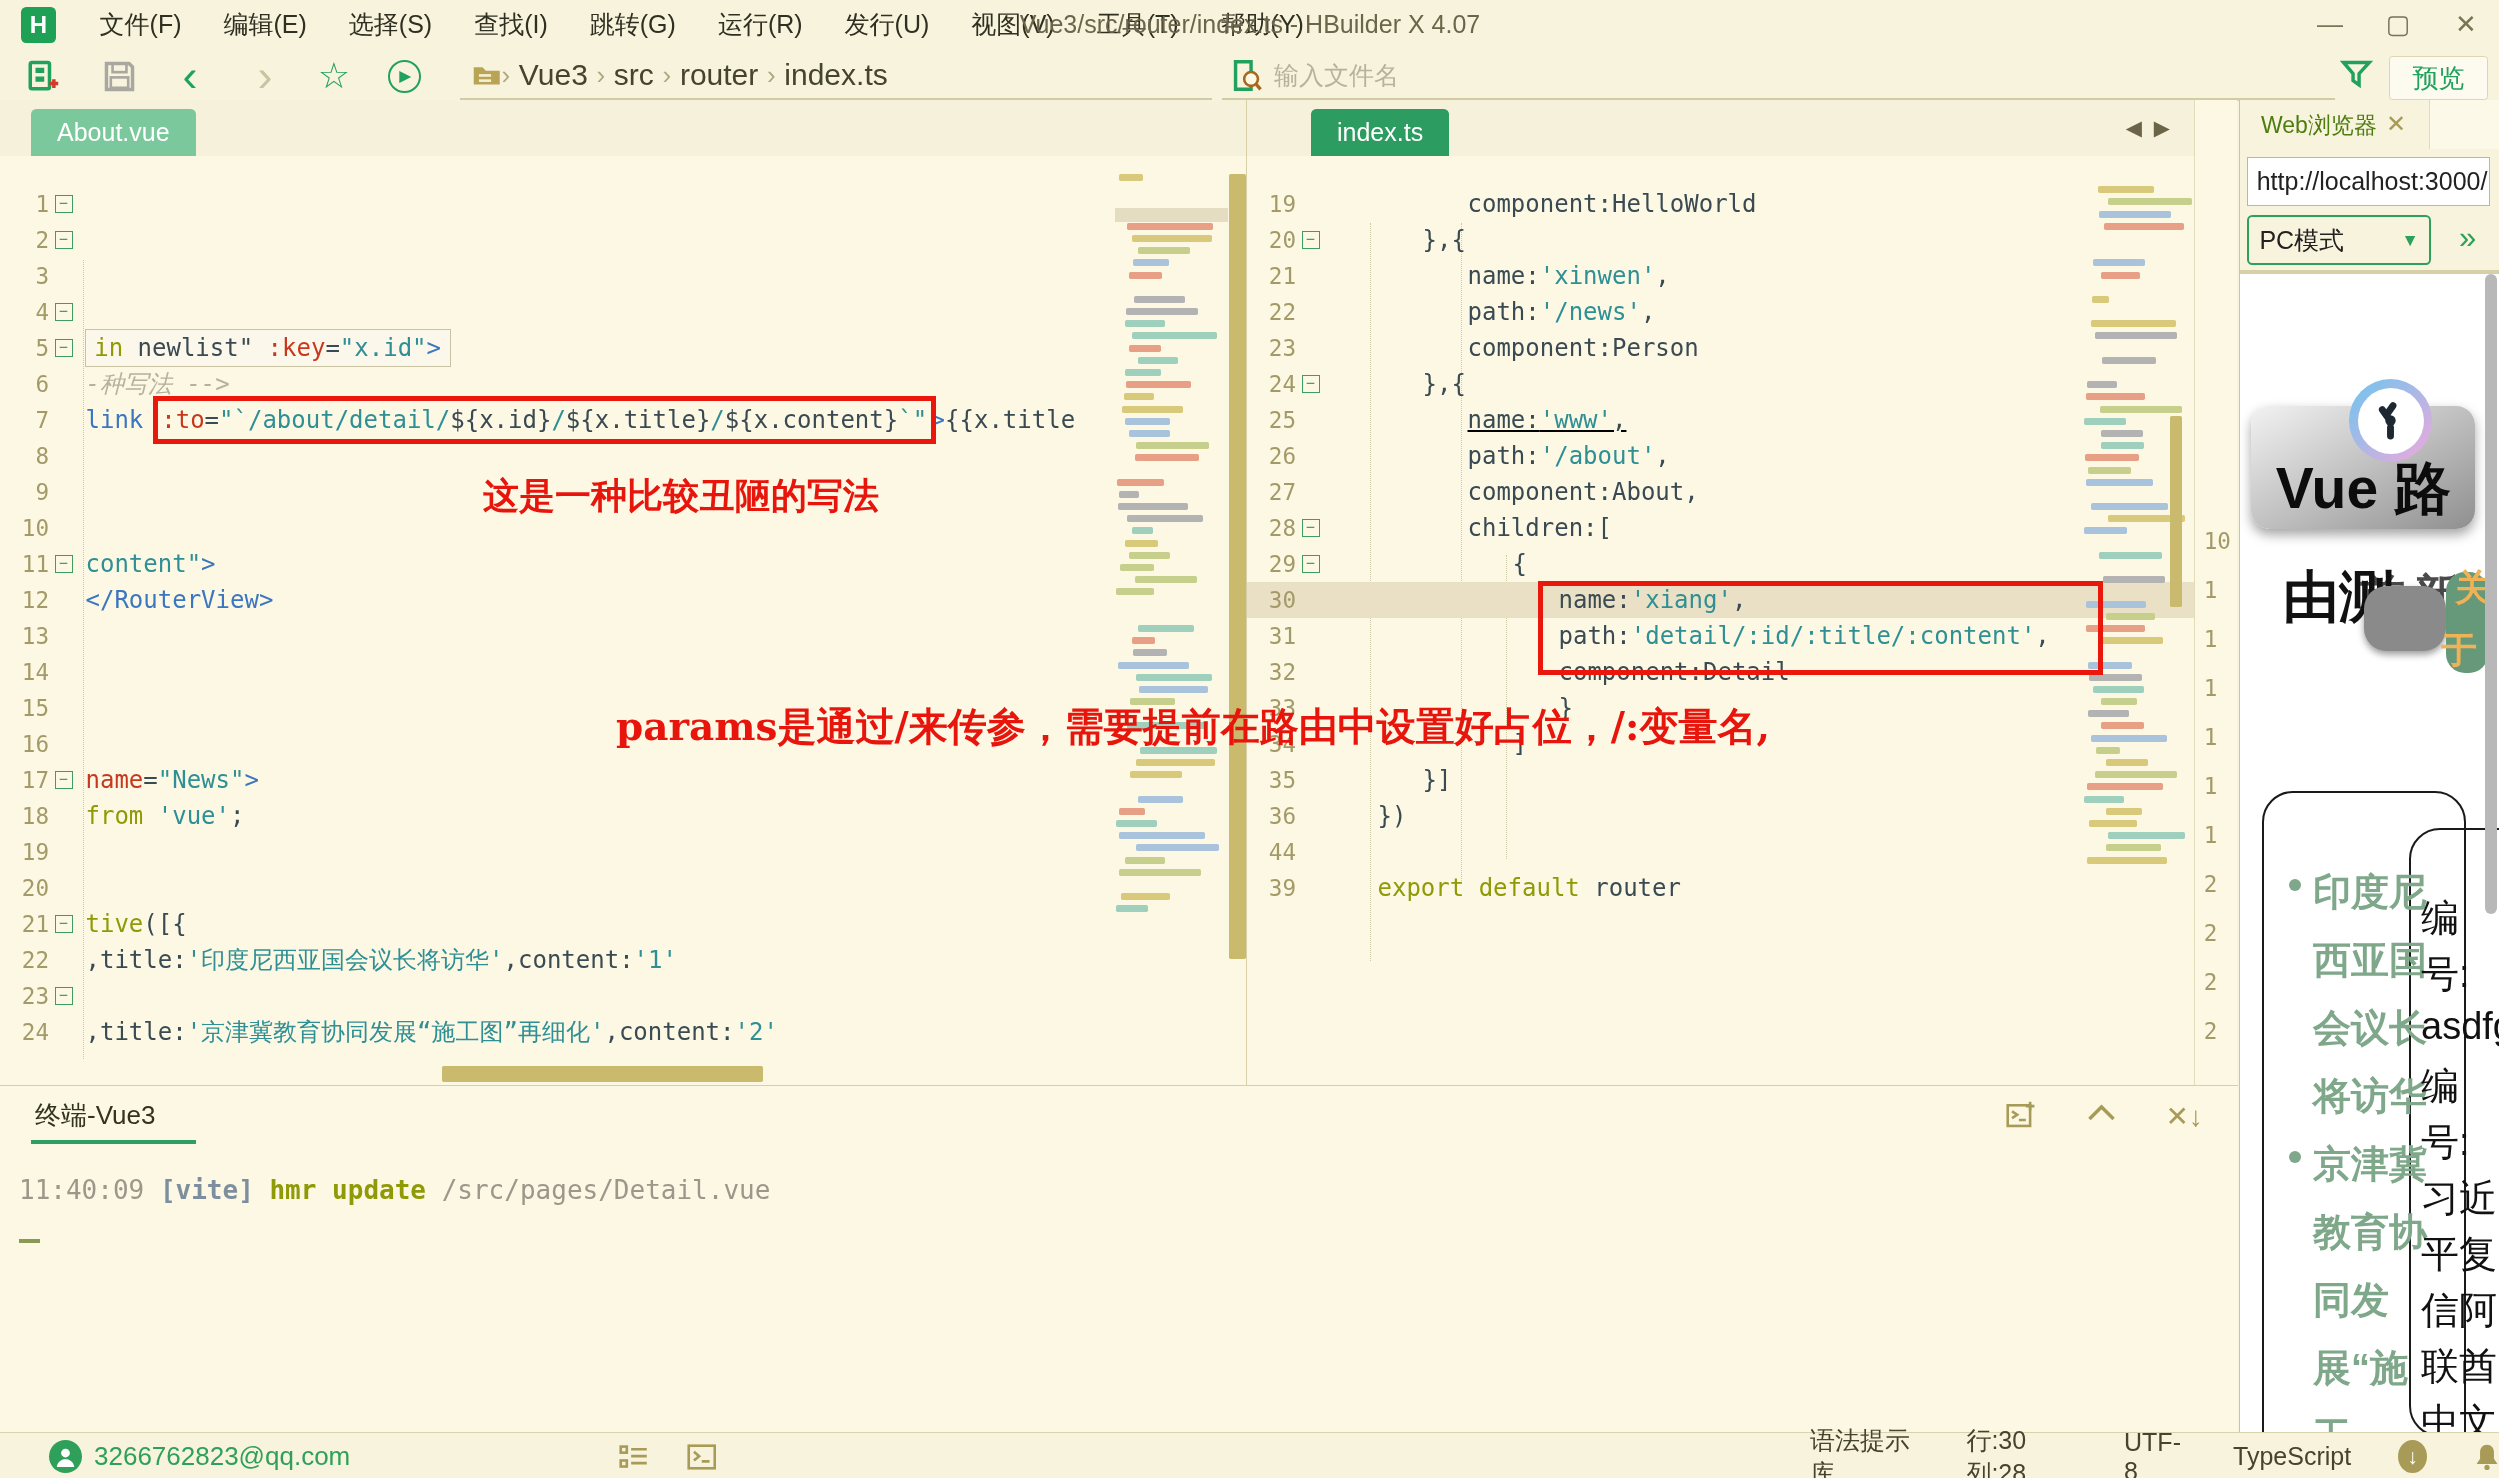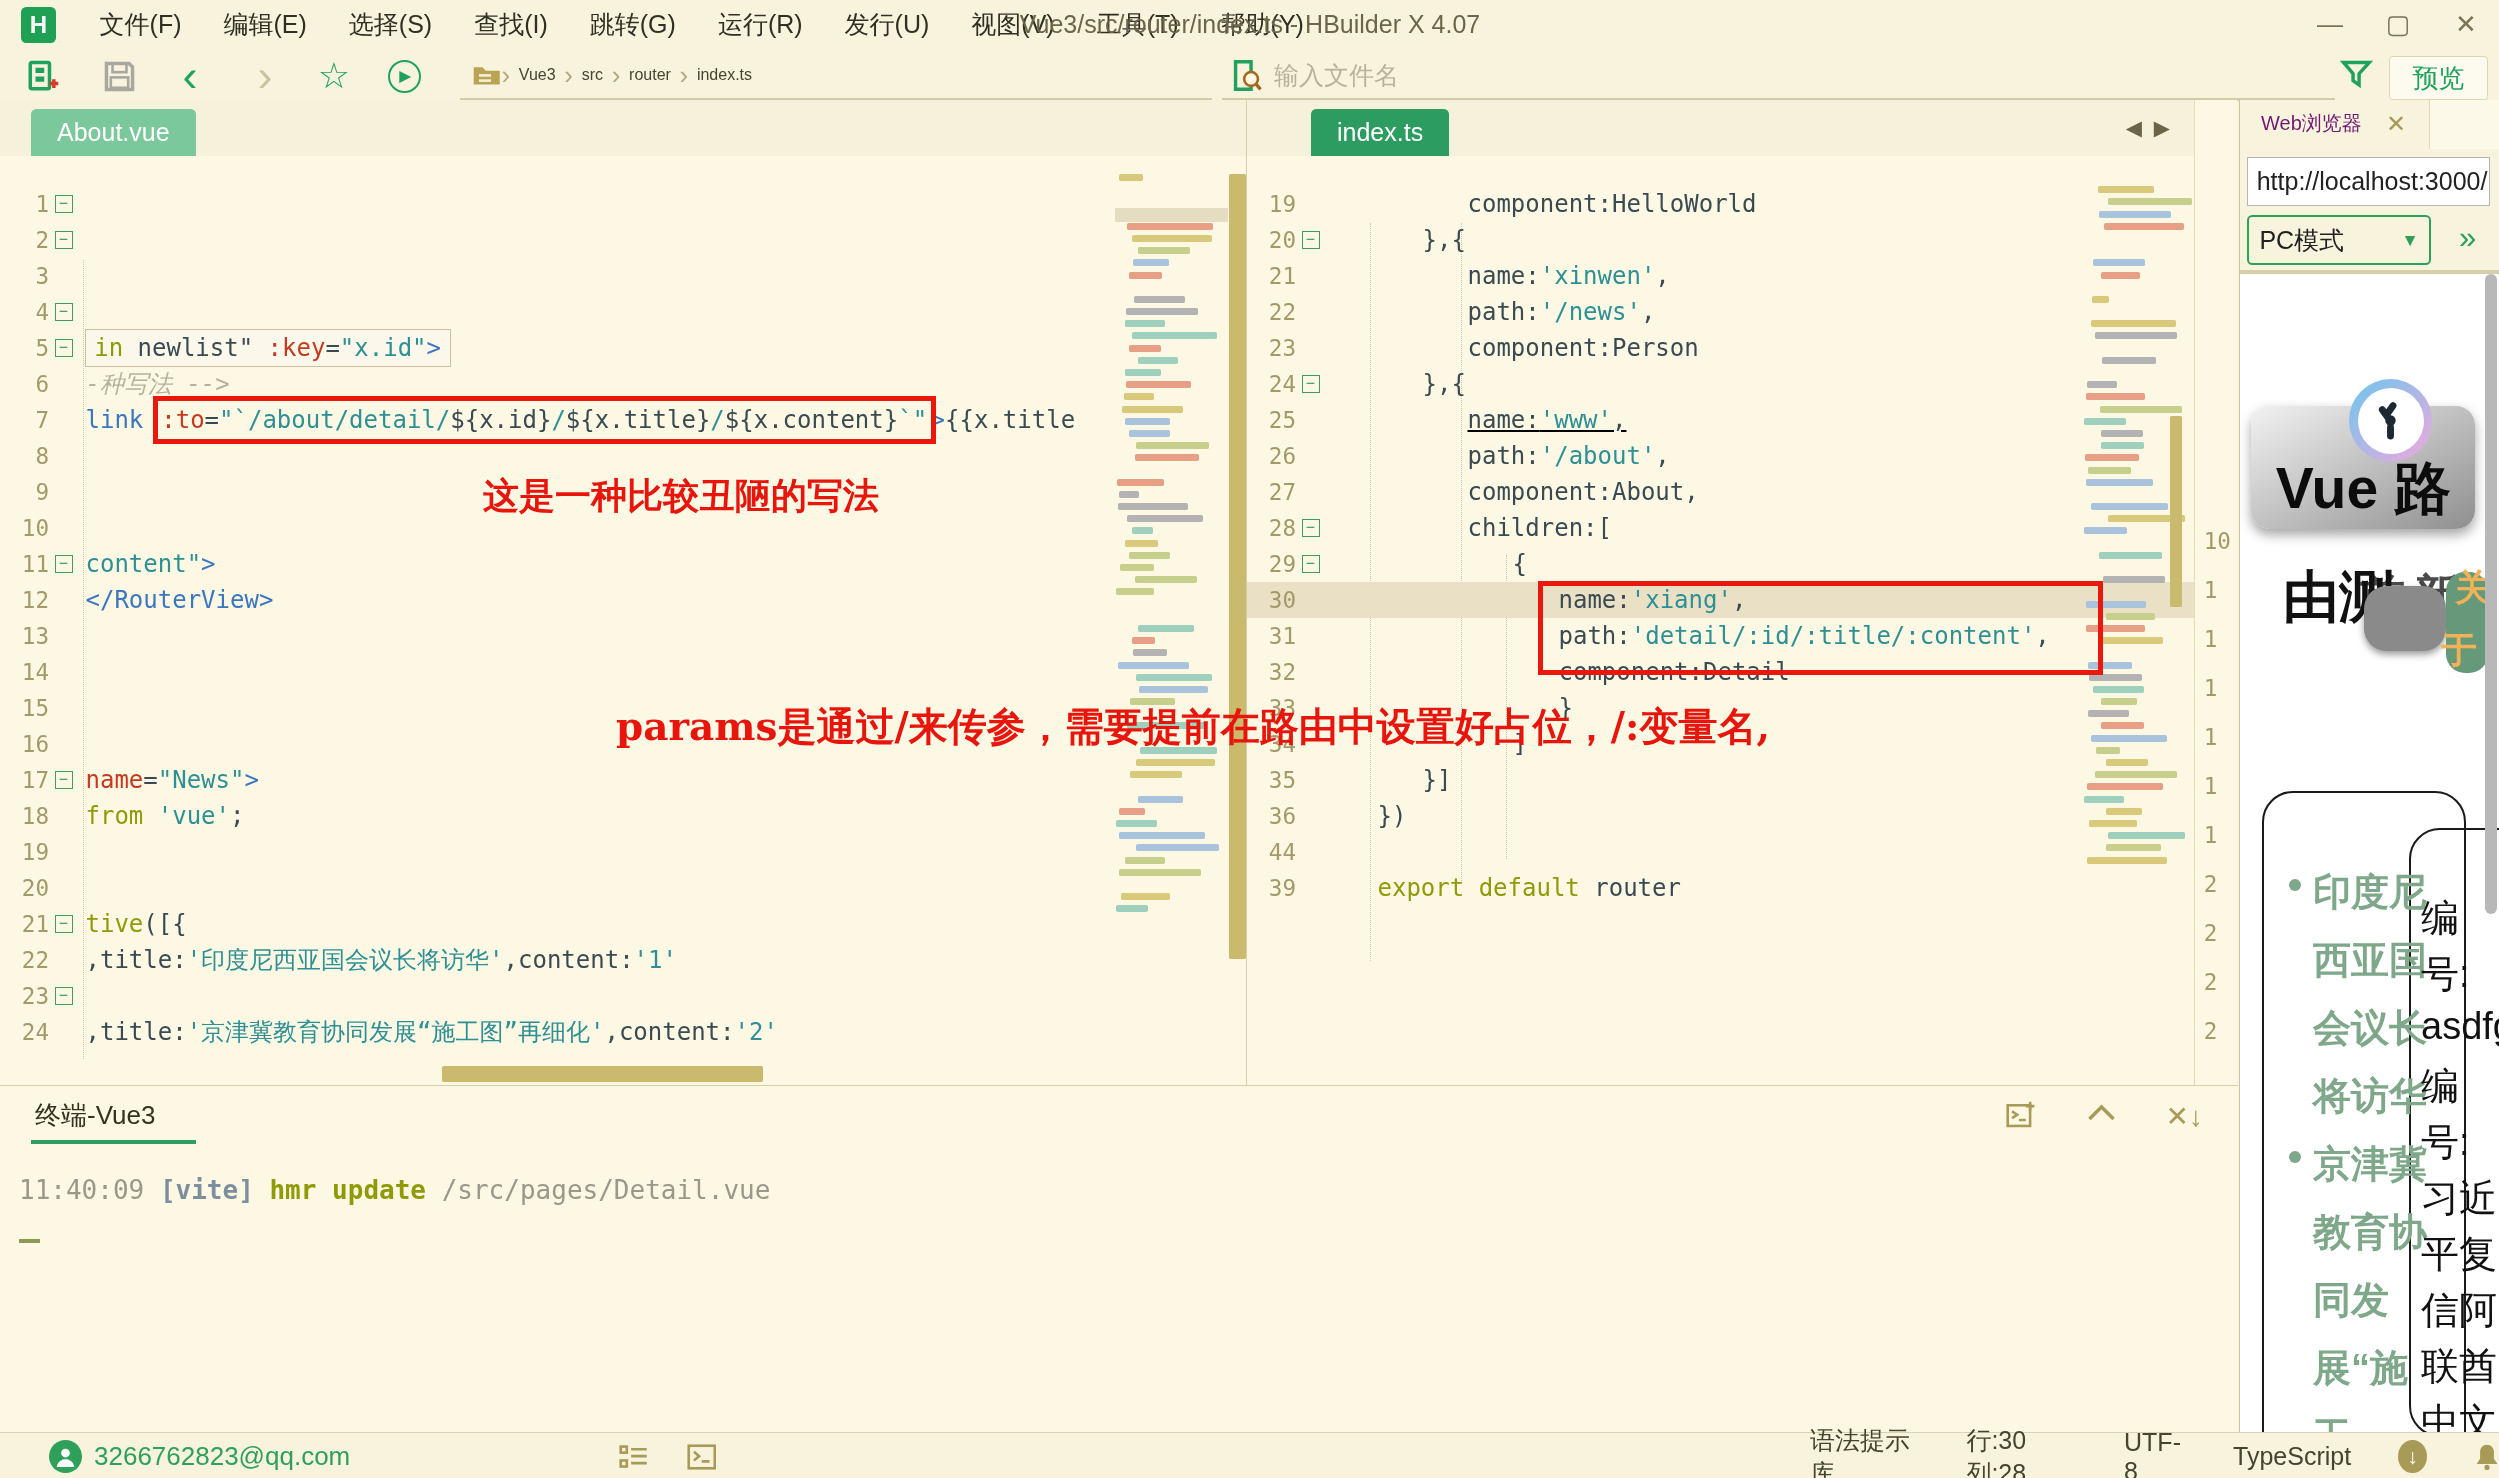--- a/index.html
+++ b/index.html
@@ -8,21 +8,21 @@
   .menubar{position:absolute;left:0;top:0;width:2500px;height:49px;background:#f8f3dd;display:flex;align-items:center;}
   .logo{width:35px;height:36px;background:#1ea055;border-radius:5.2px;color:#fff;font-weight:bold;font-size:24px;display:flex;align-items:center;justify-content:center;margin:0 22.6px 0 21px;}
   .menu-item{font-size:25px;color:#2f2f22;padding:5.2px 21px;white-space:nowrap;}
   .win-title{position:absolute;left:0;top:0;width:100%;height:49px;display:flex;align-items:center;justify-content:center;font-size:25px;color:#6b654a;pointer-events:none;}
   .win-controls{position:absolute;right:0;top:0;height:49px;display:flex;z-index:5;}
   .win-btn{width:68px;height:49px;display:flex;align-items:center;justify-content:center;font-size:26px;color:#7a7356;}
   
   .toolbar{position:absolute;left:0;top:49px;width:2500px;height:51px;background:#f8f3dd;border-bottom:1.7px solid #ded8b4;}
   .tbtn{position:absolute;top:7px;width:40px;height:40px;display:flex;align-items:center;justify-content:center;}
   .crumbbox{position:absolute;left:460px;top:3.5px;width:752px;height:45px;border-bottom:2.6px solid #d2cba6;display:flex;align-items:center;}
-  .crumb-item{font-size:16px;color:#44442f;margin:0 8.7px;}
+  .crumb-item{font-size:30px;color:#44442f;margin:0 8.7px;}
   .crumb-sep{font-size:26px;color:#b0a880;}
   .searchbox{position:absolute;left:1222px;top:3.5px;width:1113px;height:45px;border-bottom:2.6px solid #d2cba6;display:flex;align-items:center;}
   .search-ph{font-size:25px;color:#b8b29a;margin-left:12px;}
   .previewbtn{position:absolute;left:2389px;top:7px;width:97px;height:42px;background:#fdfaef;border:1.7px solid #ddd6b2;border-radius:3.5px;display:flex;align-items:center;justify-content:center;font-size:26px;color:#21a15e;}
   .funnel{position:absolute;left:2340px;top:10.4px;}
   
   .editor{position:absolute;top:100px;height:985px;background:#fcf8e4;}
   #ed-left{left:0;width:1246px;border-right:1.7px solid #d6cfa8;}
   #ed-right{left:1247px;width:947px;}
   .tabrow{position:absolute;left:0;top:0;width:100%;height:56px;background:#f6f1da;}
@@ -63,21 +63,21 @@
   
   .statusbar{position:absolute;left:0;top:1432px;width:2500px;height:47px;background:#f8f3dd;border-top:1.7px solid #d8d2ae;display:flex;align-items:center;}
   .avatar{width:33px;height:33px;border-radius:50%;background:#2fa05a;margin:0 12px 0 49px;display:flex;align-items:center;justify-content:center;}
   .account{color:#2fa05a;font-size:26px;}
   .sb-icons{display:flex;gap:38px;margin-left:269px;color:#a89b57;}
   .sb-right{position:absolute;left:1810px;display:flex;align-items:center;gap:47px;font-size:25px;color:#44442f;}
   .dlcircle{width:33px;height:33px;border-radius:50%;background:#a89b57;color:#fff;font-size:21px;display:flex;align-items:center;justify-content:center;}
   
   .webpanel{position:absolute;left:2239px;top:100px;width:260px;height:1332px;background:#f8f3dd;border-left:1.7px solid #ccc5a0;}
   .wp-tabrow{position:absolute;left:0;top:0;width:100%;height:50px;}
-  .wp-tab{position:absolute;left:21px;top:10.4px;font-size:20px;color:#701a75;}
+  .wp-tab{position:absolute;left:21px;top:10.4px;font-size:23px;color:#4d7c0f;}
   .wp-close{position:absolute;left:146px;top:10.4px;font-size:24px;color:#a89b57;}
   .wp-tabrest{position:absolute;left:189px;top:0;width:71px;height:49px;background:#fdf9e8;border-left:1.7px solid #e0dab8;}
   .wp-url{position:absolute;left:7px;top:57px;width:243px;height:49px;background:#fff;border:1.7px solid #b6b6b6;font-size:25px;color:#222;line-height:47px;padding-left:8.7px;box-sizing:border-box;overflow:hidden;white-space:nowrap;}
   .wp-mode{position:absolute;left:7px;top:115px;width:184px;height:50px;border:2.6px solid #2fa05a;border-radius:5.2px;box-sizing:border-box;display:flex;align-items:center;font-size:25px;color:#222;padding:0 10.4px;justify-content:space-between;}
   .wp-more{position:absolute;left:219px;top:120px;color:#2fa05a;font-size:31px;}
   .wp-divider{position:absolute;left:0;top:170px;width:100%;height:4.3px;background:#d6cfa8;}
   .viewport{position:absolute;left:0;top:174px;width:260px;height:1221px;background:#ffffff;overflow:hidden;}
   .vp-vscroll{position:absolute;right:3.5px;top:0;width:12px;height:640px;background:#b8b8b8;border-radius:6px;}
   .vuelogo{position:absolute;left:109px;top:105px;width:83px;height:83px;border-radius:50%;background:linear-gradient(135deg,#6cc6ee,#f0a8dc);display:flex;align-items:center;justify-content:center;}
   .vuelogo-in{width:66px;height:66px;border-radius:50%;background:#fff;display:flex;align-items:center;justify-content:center;}

